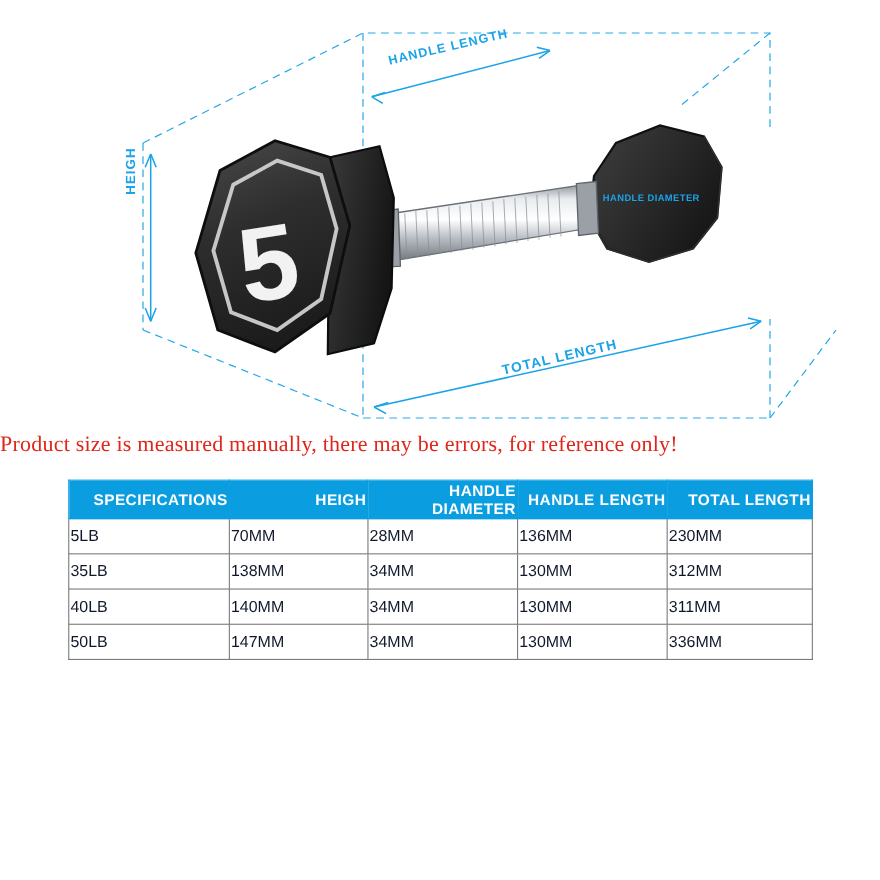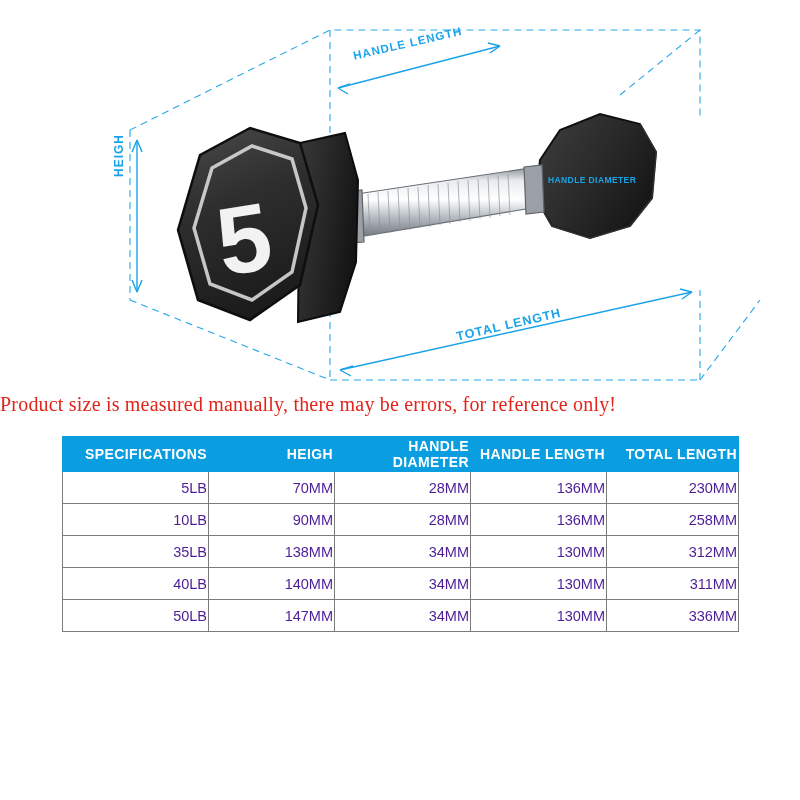--- a/index.html
+++ b/index.html
@@ -100,24 +100,24 @@
     font-weight: bold;
     letter-spacing: 0.4px;
     height: 30px;
     border: 1px solid #0a9ee0;
     text-align: right;
     vertical-align: middle;
   }
   table.spec td {
     border: 1px solid #7b7b7b;
     height: 29px;
-    text-align: right;
+    text-align: left;
     vertical-align: middle;
     font-size: 14.5px;
-    color: #4c1d95;
+    color: #0f172a;
     font-family: "Liberation Sans", sans-serif;
   }
   table.spec col.c0 { width: 146px; }
   table.spec col.c1 { width: 126px; }
   table.spec col.c2 { width: 136px; }
   table.spec col.c3 { width: 136px; }
   table.spec col.c4 { width: 132px; }
 </style>
 </head>
 <body>
@@ -262,27 +262,20 @@
       </thead>
       <tbody id="spec-body">
         <tr>
           <td>5LB</td>
           <td>70MM</td>
           <td>28MM</td>
           <td>136MM</td>
           <td>230MM</td>
         </tr>
         <tr>
-          <td>10LB</td>
-          <td>90MM</td>
-          <td>28MM</td>
-          <td>136MM</td>
-          <td>258MM</td>
-        </tr>
-        <tr>
           <td>35LB</td>
           <td>138MM</td>
           <td>34MM</td>
           <td>130MM</td>
           <td>312MM</td>
         </tr>
         <tr>
           <td>40LB</td>
           <td>140MM</td>
           <td>34MM</td>

